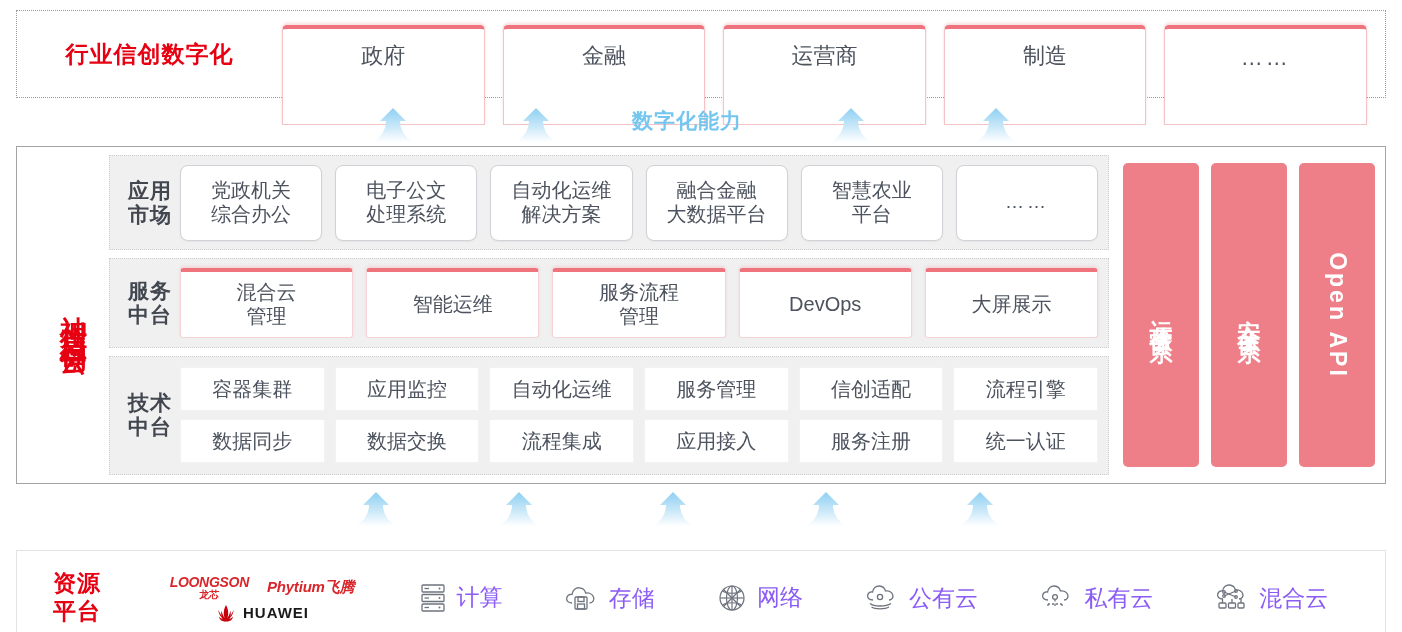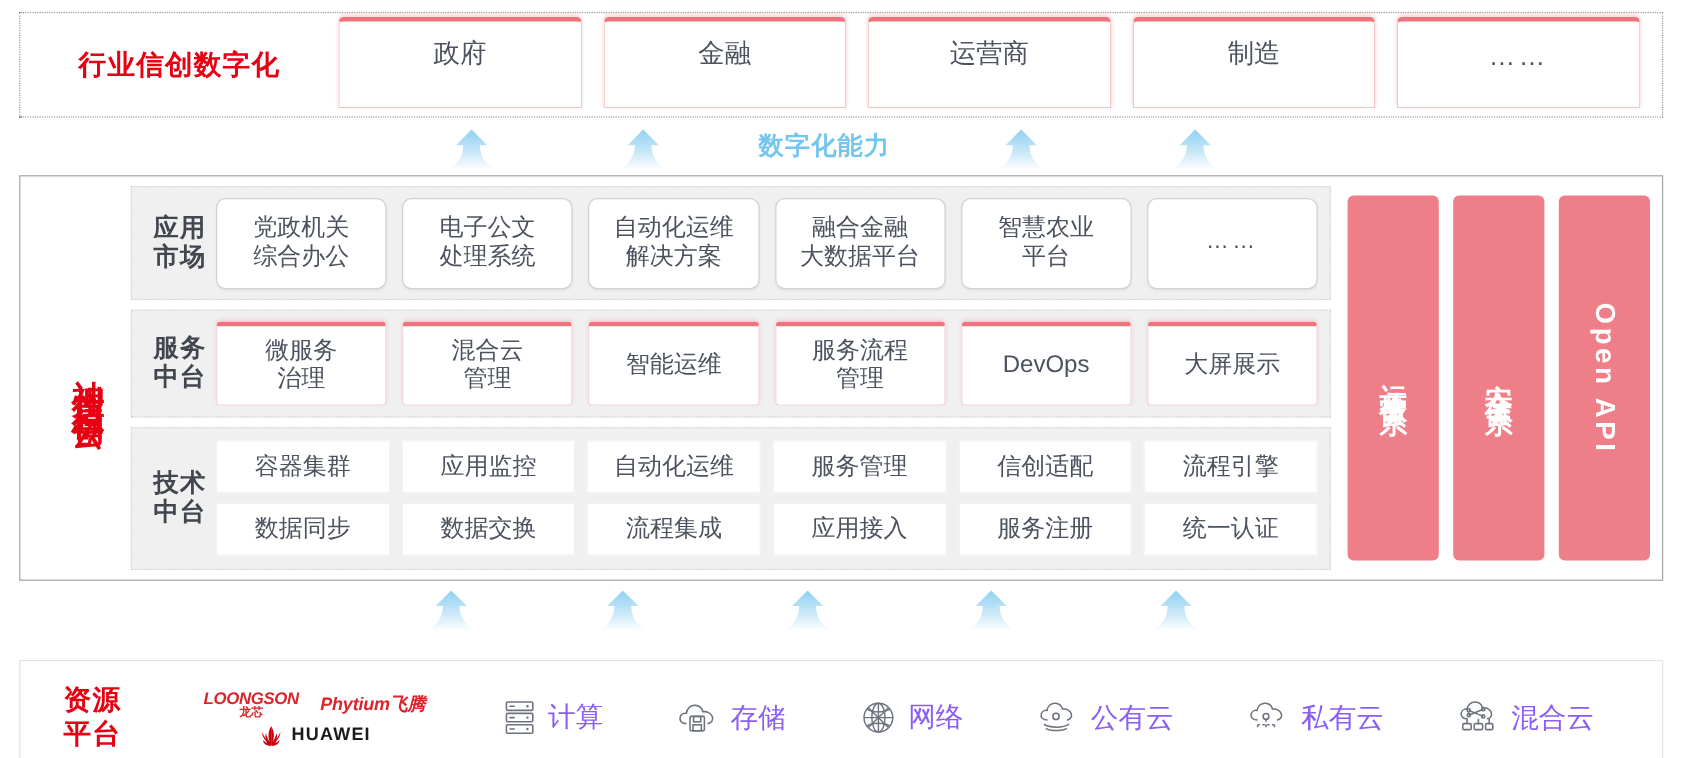--- a/index.html
+++ b/index.html
@@ -28,21 +28,21 @@
     letter-spacing:1px;
   }
   .industry-boxes{
     flex:1;display:flex;align-items:flex-start;
     height:88px;
     gap:18px;
     padding-right:18px;
     box-sizing:border-box;
   }
   .ind-box{
-    flex:1;height:76px;margin-top:4px;
+    flex:1;height:100px;margin-top:15px;
     background:#fff;
     border:1px solid #f3c3c6;
     border-top:4px solid #ef737d;
     border-radius:5px 5px 0 0;
     box-shadow:0 -2px 3px rgba(238,128,136,.28);
     display:flex;align-items:flex-start;justify-content:center;
     padding-top:12px;
     box-sizing:border-box;
     font-size:22px;color:#4c535e;
   }
@@ -313,26 +313,20 @@
             <div class="cell cell-app dots">……</div>
           </div>
         </div>
 
         <div class="band band-svc">
           <div class="band-label">
             <div>服务</div>
             <div>中台</div>
           </div>
           <div class="band-items">
-            <div class="cell cell-svc">
-              <div>
-                  <div>微服务</div>
-                  <div>治理</div>
-                </div>
-            </div>
             <div class="cell cell-svc">
               <div>
                   <div>混合云</div>
                   <div>管理</div>
                 </div>
             </div>
             <div class="cell cell-svc">
               <div>
                   <div>智能运维</div>
                 </div>

